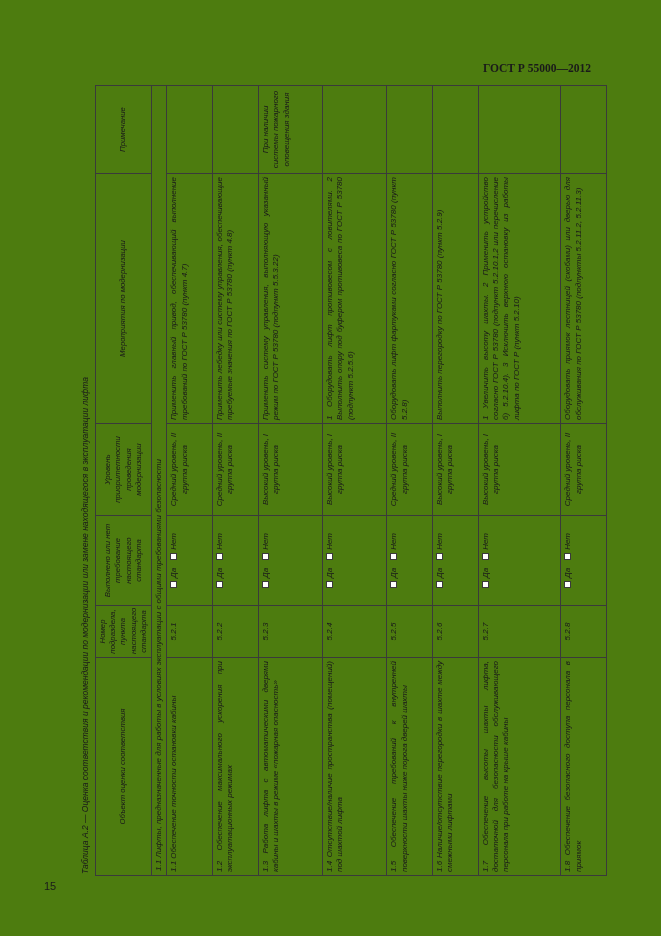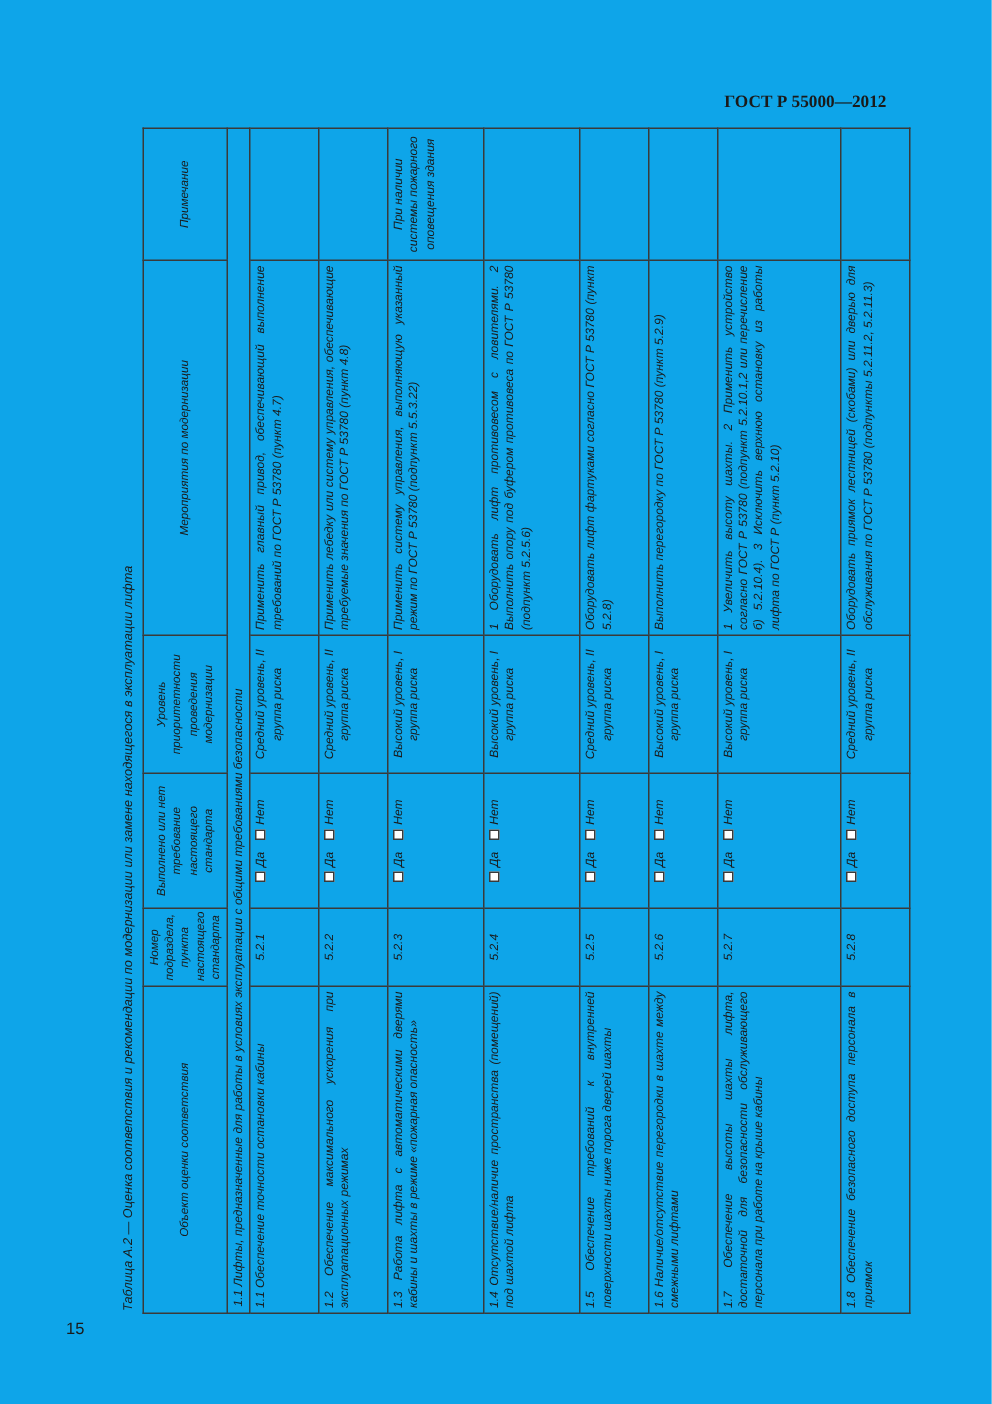--- a/index.html
+++ b/index.html
@@ -6,21 +6,21 @@
   html, body { margin: 0; padding: 0; }
   body {
     width: 661px; height: 936px;
     background: #f4f4f2;
     position: relative;
     font-family: "Liberation Sans", sans-serif;
     overflow: hidden;
   }
   .page {
     position: absolute; inset: 0;
-    background: #0ea5e9;
+    background: #4d7c0f;
   }
   .gost-header {
     position: absolute; top: 62px; right: 70px;
     font-family: "Liberation Serif", serif;
     font-weight: bold; font-size: 11.5px; color: #1a1a1a;
   }
   .page-number {
     position: absolute; bottom: 44px; left: 44px;
     font-size: 11px; color: #1a1a1a;
     font-family: "Liberation Sans", sans-serif;

